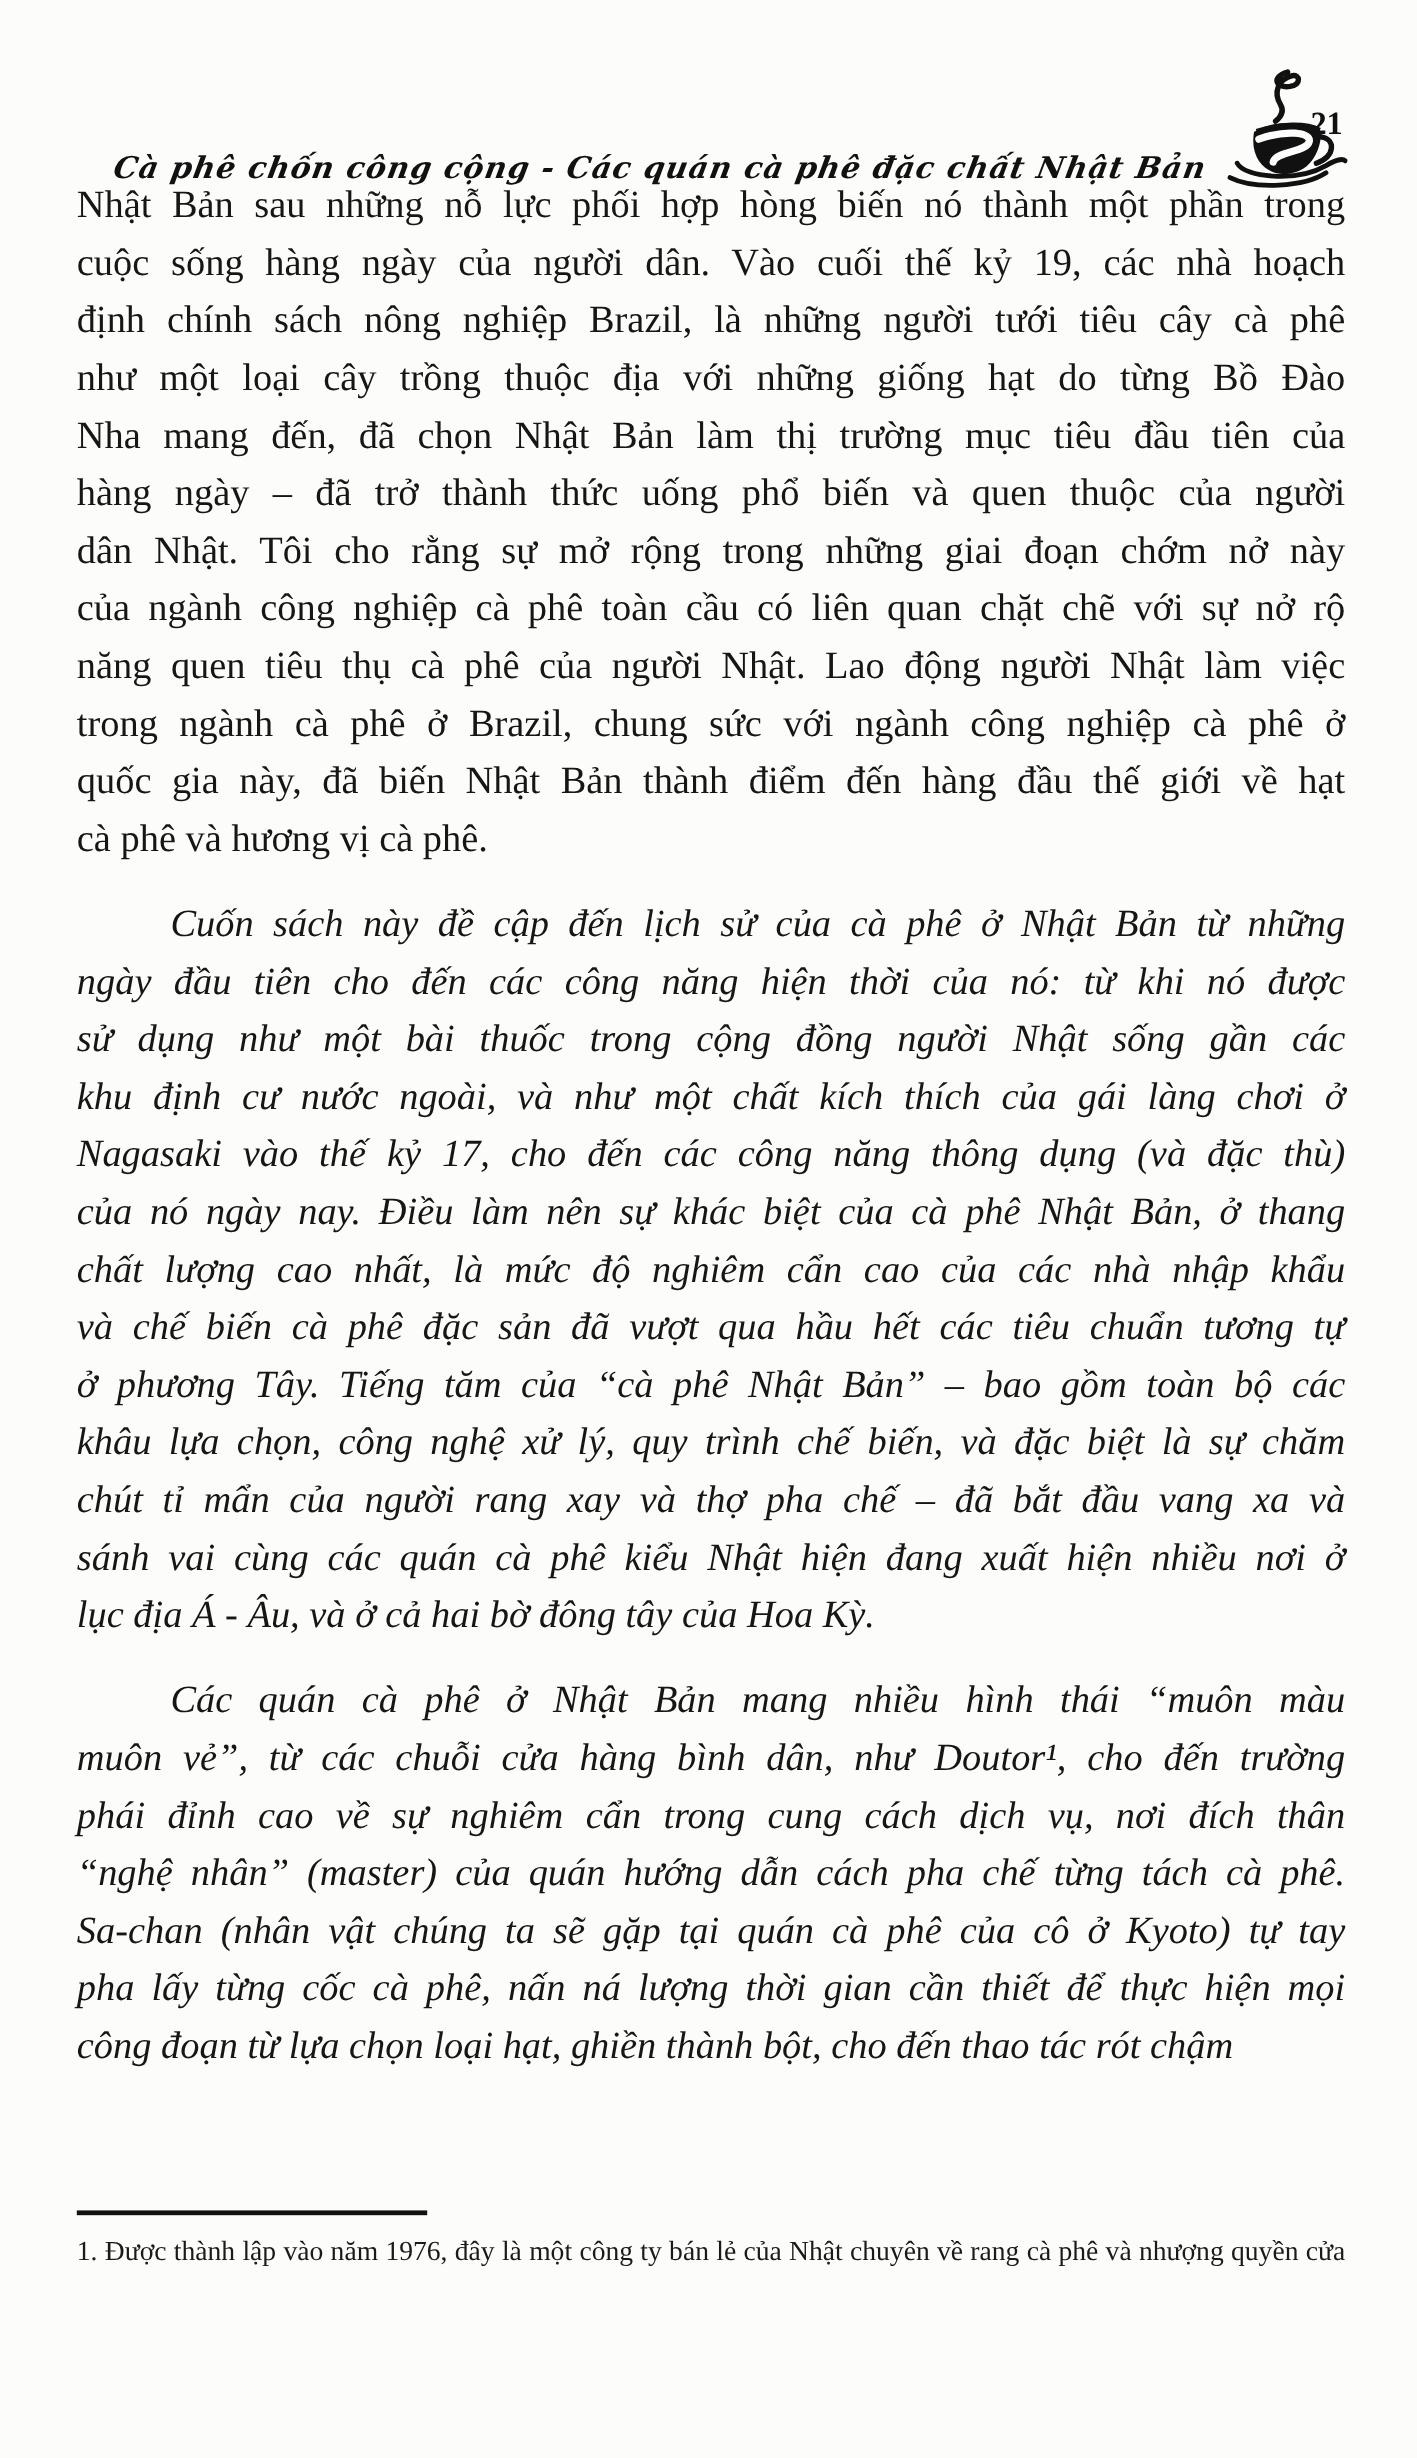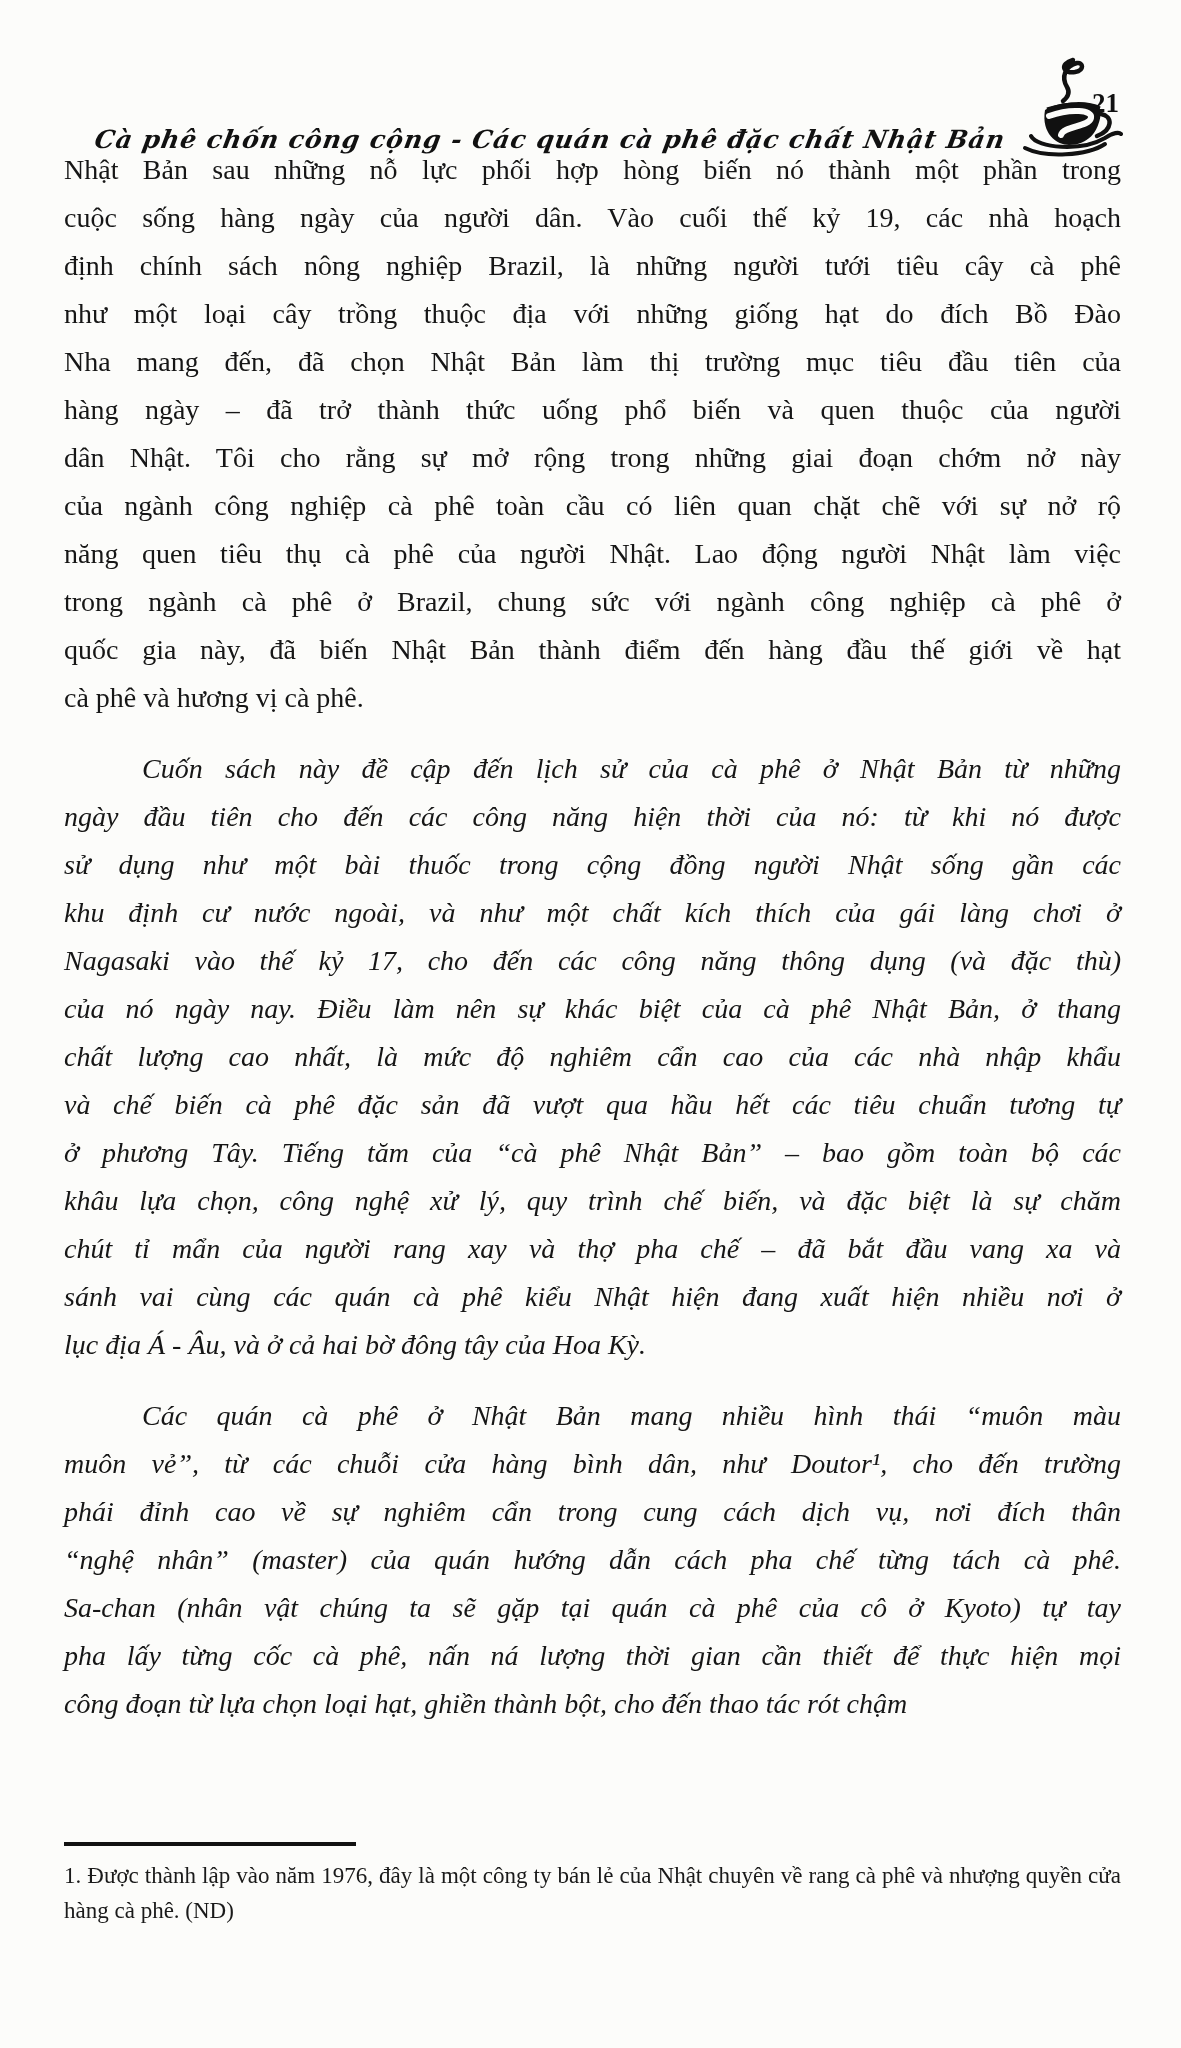--- a/index.html
+++ b/index.html
@@ -57,21 +57,21 @@
 
   
   .body-text {
     position: absolute;
     top: 146px;
     left: 64px;
     right: 60px;
   }
   .paragraph + .paragraph { margin-top: 23px; font-style: italic; }
   .line {
-    font-size: 28px;
+    font-size: 32px;
     line-height: 48px;
     text-align: justify;
     text-align-last: justify;
     white-space: nowrap;
     color: #161616;
   }
   .line.last { text-align-last: left; }
   .line.indent { text-indent: 78px; }
 
   
@@ -125,21 +125,21 @@
       </span>
       <span class="page-number">21</span>
     </div>
   </div>
 
   <div class="body-text">
       <div class="paragraph">
         <div class="line">Nhật Bản sau những nỗ lực phối hợp hòng biến nó thành một phần trong</div>
         <div class="line">cuộc sống hàng ngày của người dân. Vào cuối thế kỷ 19, các nhà hoạch</div>
         <div class="line">định chính sách nông nghiệp Brazil, là những người tưới tiêu cây cà phê</div>
-        <div class="line">như một loại cây trồng thuộc địa với những giống hạt do đích Bồ Đào</div>
+        <div class="line">như một loại cây trồng thuộc địa với những giống hạt do từng Bồ Đào</div>
         <div class="line">Nha mang đến, đã chọn Nhật Bản làm thị trường mục tiêu đầu tiên của</div>
         <div class="line">hàng ngày – đã trở thành thức uống phổ biến và quen thuộc của người</div>
         <div class="line">dân Nhật. Tôi cho rằng sự mở rộng trong những giai đoạn chớm nở này</div>
         <div class="line">của ngành công nghiệp cà phê toàn cầu có liên quan chặt chẽ với sự nở rộ</div>
         <div class="line">năng quen tiêu thụ cà phê của người Nhật. Lao động người Nhật làm việc</div>
         <div class="line">trong ngành cà phê ở Brazil, chung sức với ngành công nghiệp cà phê ở</div>
         <div class="line">quốc gia này, đã biến Nhật Bản thành điểm đến hàng đầu thế giới về hạt</div>
         <div class="line last">cà phê và hương vị cà phê.</div>
       </div>
       <div class="paragraph">
@@ -165,17 +165,16 @@
         <div class="line">Sa-chan (nhân vật chúng ta sẽ gặp tại quán cà phê của cô ở Kyoto) tự tay</div>
         <div class="line">pha lấy từng cốc cà phê, nấn ná lượng thời gian cần thiết để thực hiện mọi</div>
         <div class="line last">công đoạn từ lựa chọn loại hạt, ghiền thành bột, cho đến thao tác rót chậm</div>
       </div>
     </div>
 
   <div class="footnote">
     <div class="footnote-rule"></div>
     <div>
         <div class="fn-line">1. Được thành lập vào năm 1976, đây là một công ty bán lẻ của Nhật chuyên về rang cà phê và nhượng quyền cửa</div>
-        <div class="fn-line last">hàng cà phê. (ND)</div>
       </div>
   </div>
 
 </div>
 
 </body></html>

